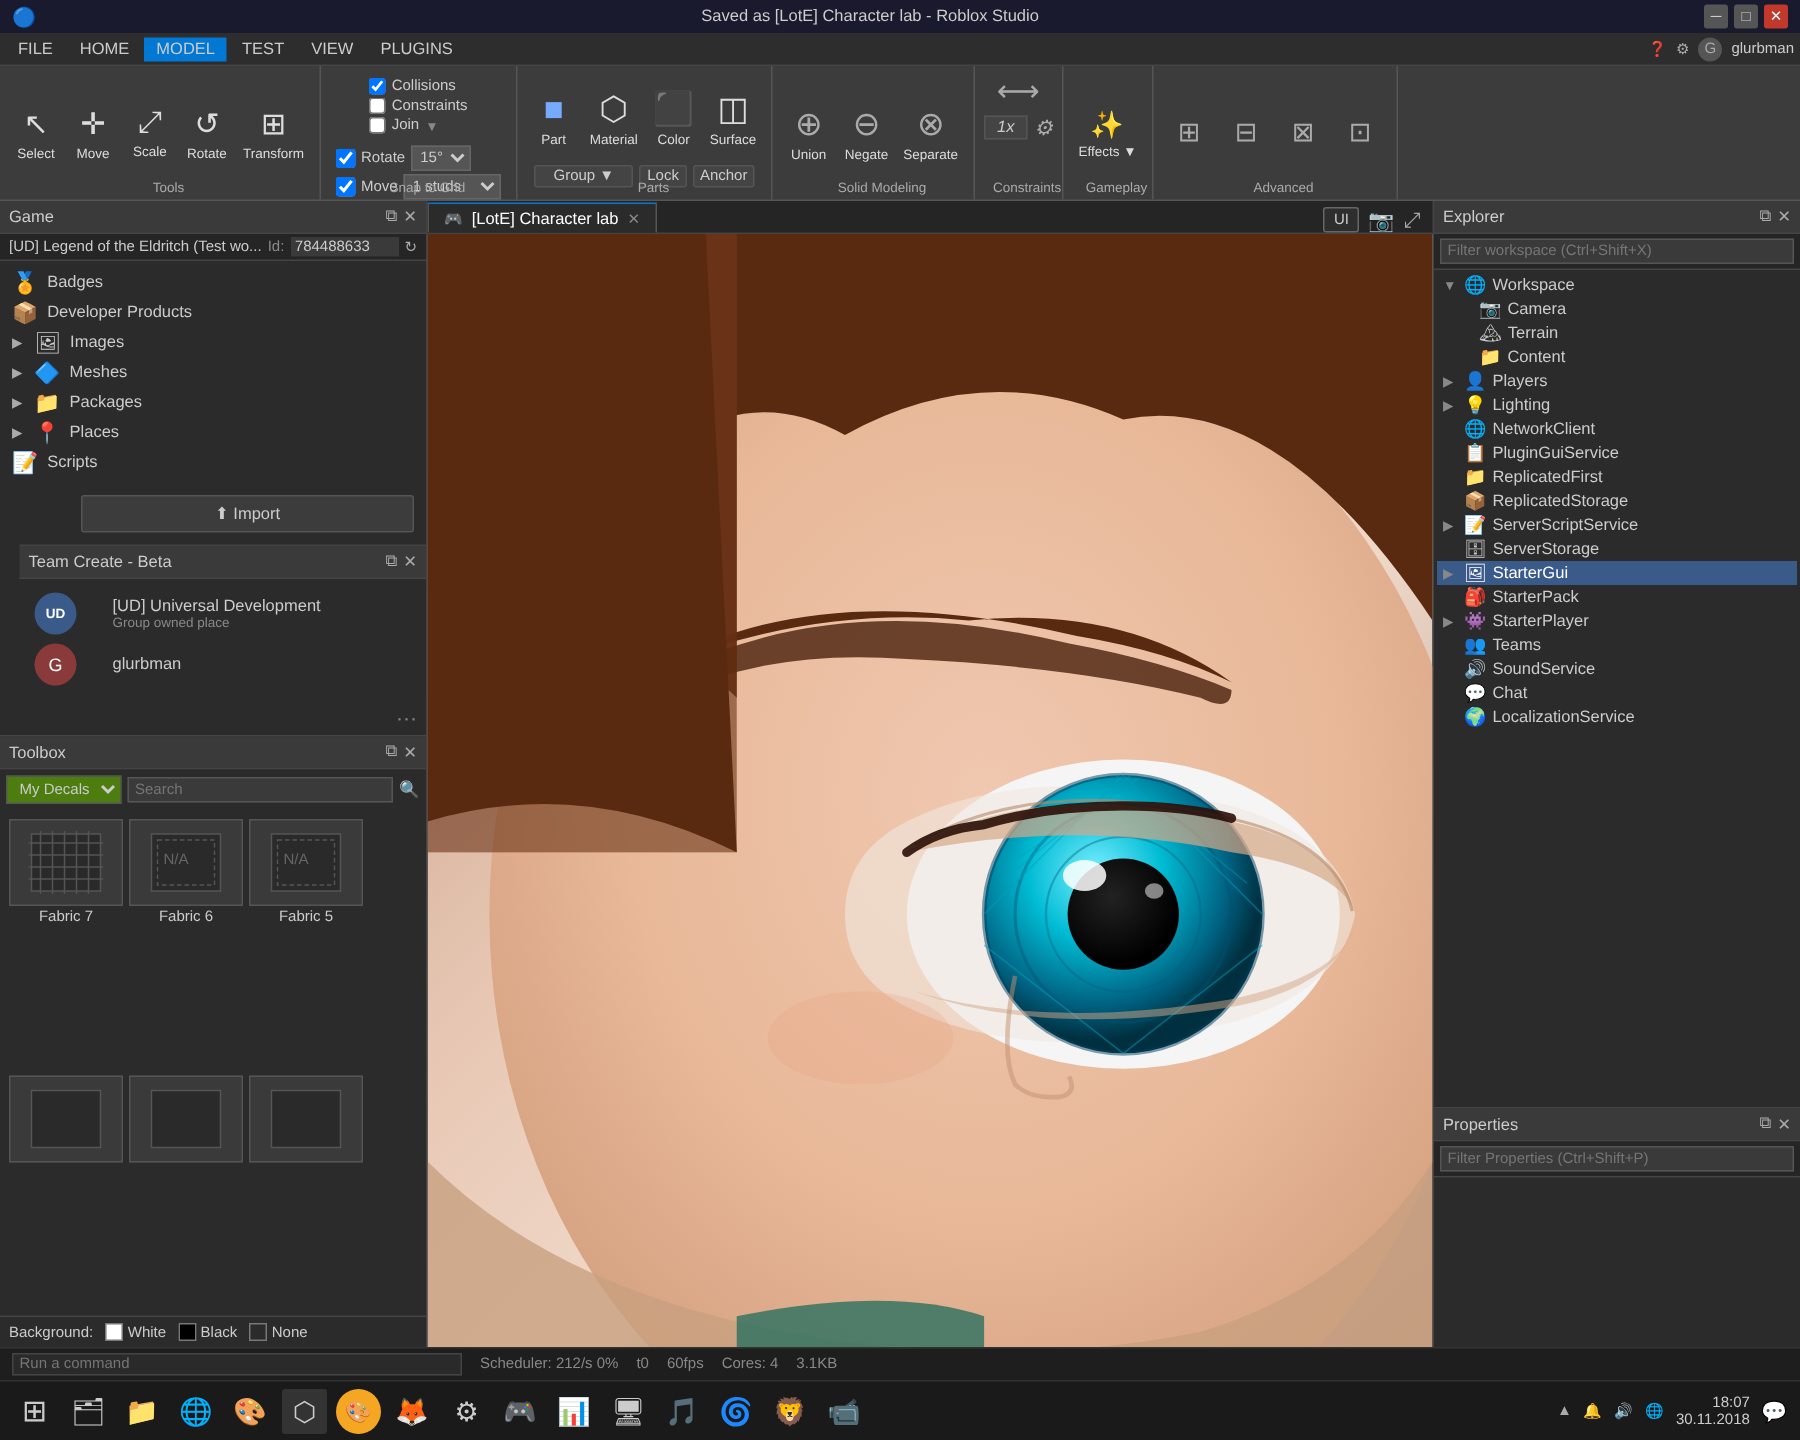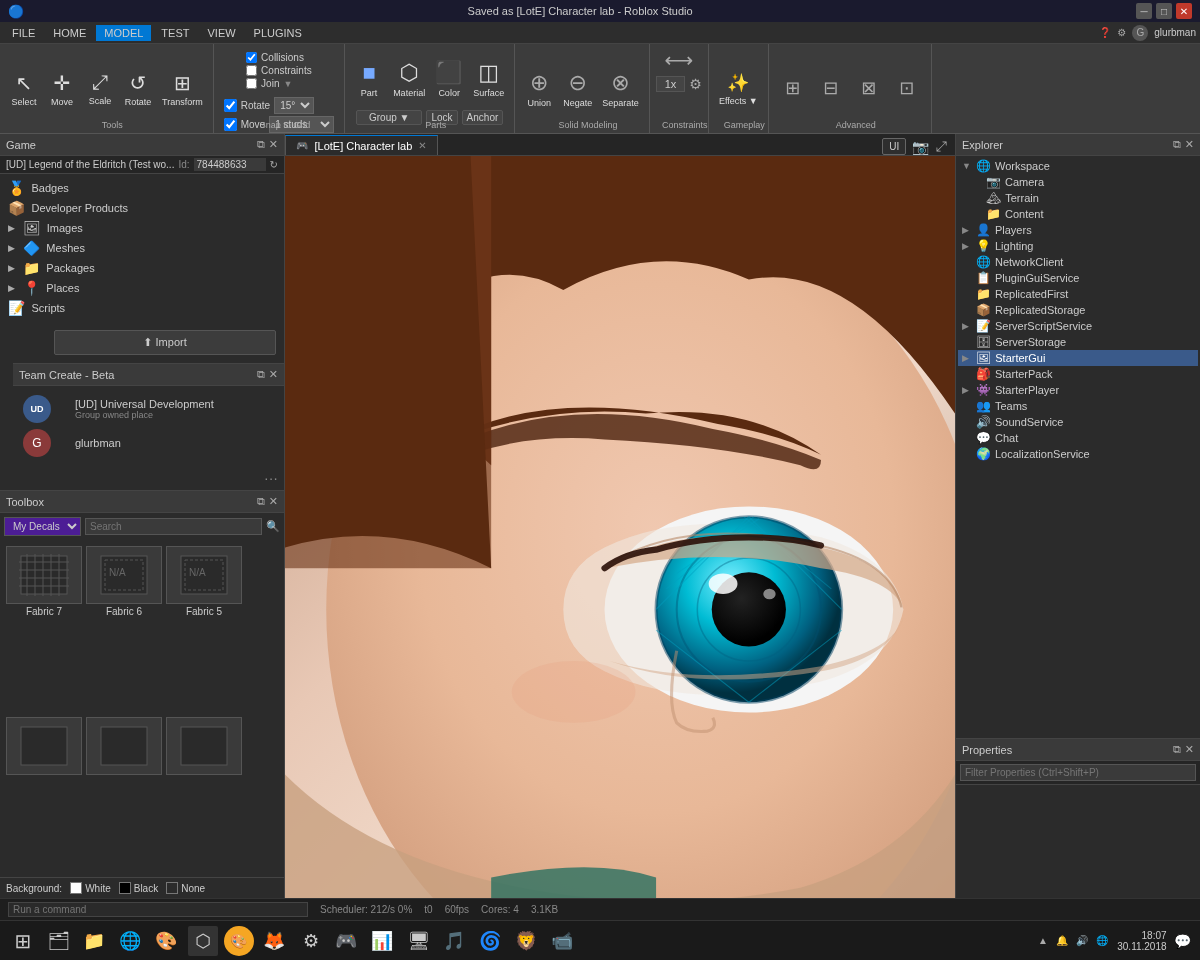--- a/index.html
+++ b/index.html
@@ -60,21 +60,21 @@
     .team-group-item { display: flex; align-items: center; gap: 24px; padding: 3px 4px; }
     .team-avatar { width: 28px; height: 28px; border-radius: 50%; background: #666; display: flex; align-items: center; justify-content: center; font-size: 14px; overflow: hidden; }
     .team-info { display: flex; flex-direction: column; }
     .team-name { font-size: 11px; color: #ccc; }
     .team-sub { font-size: 9px; color: #888; }
     .panel-more { display: flex; justify-content: flex-end; padding: 4px 6px; }
     .panel-more span { color: #888; cursor: pointer; font-size: 14px; }
 
     #toolbox-panel { flex: 1; border-top: 1px solid #444; display: flex; flex-direction: column; }
     #toolbox-search { display: flex; align-items: center; padding: 4px; gap: 4px; background: #2b2b2b; }
-    #toolbox-search select { background: #4c1d95; border: 1px solid #555; color: #ccc; font-size: 10px; padding: 2px 4px; }
+    #toolbox-search select { background: #4d7c0f; border: 1px solid #555; color: #ccc; font-size: 10px; padding: 2px 4px; }
     #toolbox-search input { flex: 1; background: #3a3a3a; border: 1px solid #555; color: #ccc; font-size: 10px; padding: 2px 4px; }
     #toolbox-search .search-icon { color: #aaa; cursor: pointer; }
     #toolbox-grid { display: flex; flex-wrap: wrap; gap: 4px; padding: 6px; overflow-y: auto; flex: 1; }
     .toolbox-item { width: 76px; display: flex; flex-direction: column; align-items: center; cursor: pointer; }
     .toolbox-thumb { width: 76px; height: 58px; background: #3a3a3a; border: 1px solid #555; display: flex; align-items: center; justify-content: center; color: #666; font-size: 22px; }
     .toolbox-label { font-size: 10px; color: #ccc; text-align: center; margin-top: 2px; }
     #toolbox-bottom { padding: 4px 6px; border-top: 1px solid #444; }
     .bg-options { display: flex; align-items: center; gap: 8px; font-size: 10px; color: #ccc; }
     .bg-option { display: flex; align-items: center; gap: 3px; cursor: pointer; }
     .bg-swatch { width: 12px; height: 12px; border: 1px solid #777; display: inline-block; }
@@ -258,21 +258,21 @@
         <span class="icon" style="font-size:22px; color:#aaa;">⊗</span>
         <span class="label">Separate</span>
       </div>
     </div>
     <div class="toolbar-group-label">Solid Modeling</div>
   </div>
 
   <div class="toolbar-group">
     <div class="toolbar-row" style="flex-direction:column; align-items:center; gap:4px;">
       <span style="font-size:20px; color:#aaa;">⟷</span>
-      <div style="display:flex; align-items:center; gap:4px;">
+      <div style="display:flex; align-items:center; gap:4px;font-style:italic;">
         <span style="background:#444; border:1px solid #555; padding:1px 8px; color:#ccc; cursor:pointer;">1x</span>
         <span style="cursor:pointer; color:#aaa; font-size:14px;">⚙</span>
       </div>
     </div>
     <div class="toolbar-group-label">Constraints</div>
   </div>
 
   <div class="toolbar-group">
     <div class="toolbar-row">
       <div class="toolbar-btn">
@@ -582,20 +582,23 @@
 
   <div id="right-panel">
 
     <div id="explorer-panel">
       <div class="panel-header">
         <span class="panel-title">Explorer</span>
         <div class="panel-float-btns">
           <span class="panel-ctrl-btn">⧉</span>
           <span class="panel-ctrl-btn">✕</span>
         </div>
+      </div>
+      <div id="explorer-search">
+        <input type="text" placeholder="Filter workspace (Ctrl+Shift+X)" style="">
       </div>
       <div id="explorer-tree">
 
         <div class="tree-item">
           <span class="expand-arrow">▼</span>
           <span class="tree-icon">🌐</span>
           <span class="tree-label">Workspace</span>
         </div>
         <div class="tree-item tree-indent">
           <span class="expand-arrow"></span>

